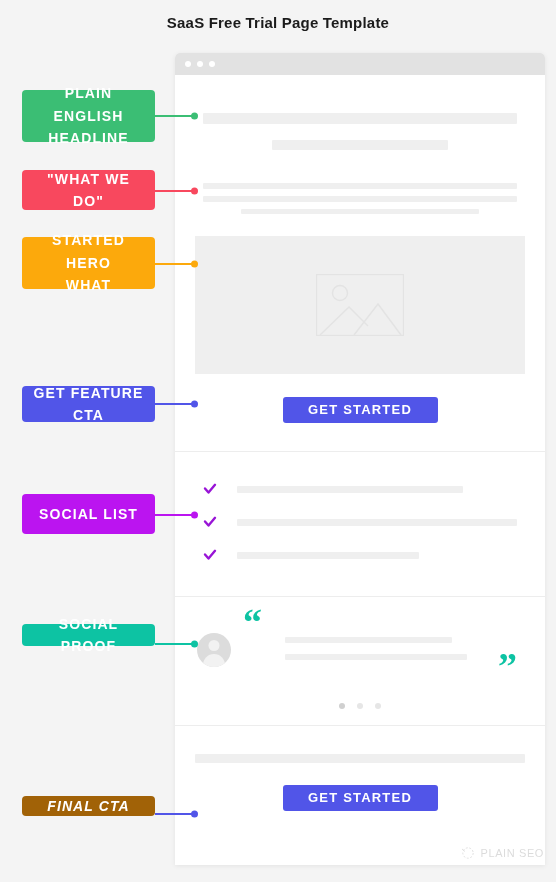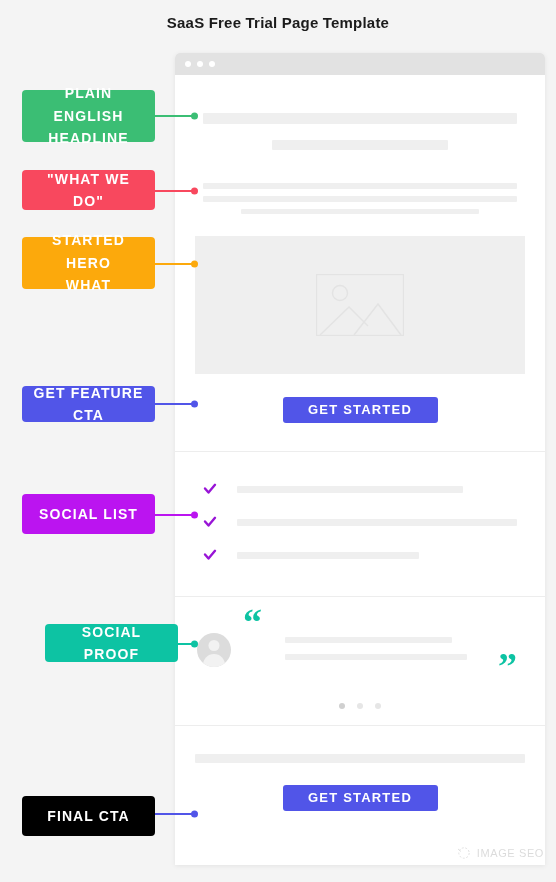--- a/index.html
+++ b/index.html
@@ -327,21 +327,21 @@
     </div>
 
   </div>
 </div>
 
 <div id="watermark">
   <svg width="14" height="14" viewBox="0 0 14 14">
     <circle cx="7" cy="7" r="5.2" fill="none" stroke="#9a9a9a" stroke-width="1" stroke-dasharray="2 1.6"></circle>
     <path d="M1 3 L4 5.5" stroke="#9a9a9a" stroke-width="1" fill="none"></path>
   </svg>
-  <span class="wm-text">IMAGE SEO</span>
+  <span class="wm-text">PLAIN SEO</span>
 </div>
 
 <div id="annotation-layer">
     <div class="label-box" style="top: 90px; height: 52px; background: rgb(59, 190, 116);">
       <div>
         <div>PLAIN ENGLISH</div>
         <div>HEADLINE</div>
       </div>
     </div>
     <div class="connector" style="left: 155px; top: 115px; width: 40px; background: rgb(59, 190, 116);">
@@ -367,25 +367,25 @@
     </div>
     <div class="connector" style="left: 155px; top: 403px; width: 40px; background: rgb(81, 85, 232);">
       <span class="knob" style="background: rgb(81, 85, 232);"></span>
     </div>
     <div class="label-box" style="top: 494px; height: 40px; background: rgb(187, 20, 240);">
       <div>SOCIAL LIST</div>
     </div>
     <div class="connector" style="left: 155px; top: 514px; width: 40px; background: rgb(187, 20, 240);">
       <span class="knob" style="background: rgb(187, 20, 240);"></span>
     </div>
-    <div class="label-box" style="top: 624px; height: 38px; background: rgb(13, 195, 163); margin-left: 23px;">
+    <div class="label-box" style="top: 624px; height: 22px; background: rgb(13, 195, 163);">
       <div>SOCIAL PROOF</div>
     </div>
     <div class="connector" style="left: 155px; top: 643px; width: 40px; background: rgb(13, 195, 163);">
       <span class="knob" style="background: rgb(13, 195, 163);"></span>
     </div>
-    <div class="label-box" style="top: 796px; height: 40px; background: #000000;">
+    <div class="label-box" style="top: 796px; height: 20px; background: #a16207; font-style: italic;">
       <div>FINAL CTA</div>
     </div>
     <div class="connector" style="left: 155px; top: 813px; width: 40px; background: rgb(81, 85, 232);">
       <span class="knob" style="background: rgb(81, 85, 232);"></span>
     </div>
   </div>
 
 </body></html>

